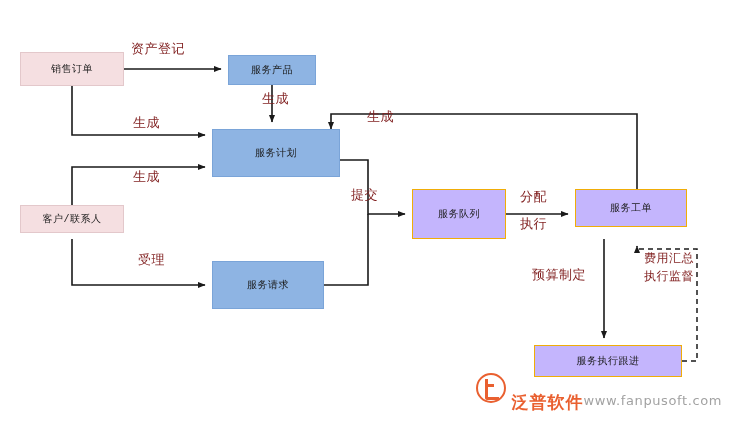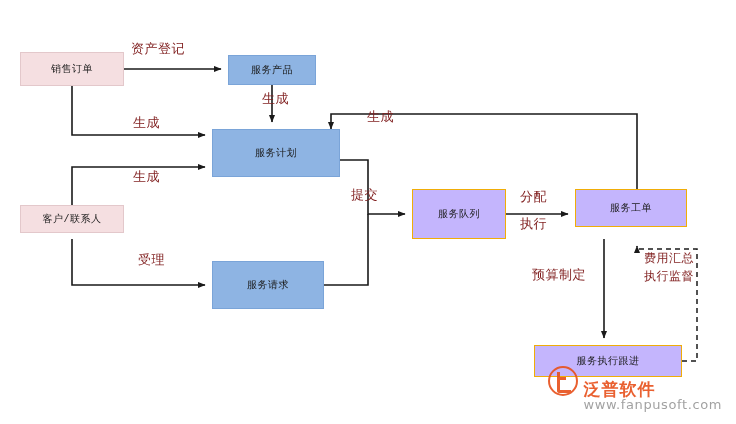--- a/index.html
+++ b/index.html
@@ -90,21 +90,21 @@
     content: "";
     position: absolute;
     left: 7px;
     top: 9px;
     width: 9px;
     height: 3px;
     background: #e8531f;
   }
   .wm-text {
     display: flex;
-    flex-direction: column;
+    flex-direction: row;
     line-height: 1.05;
     margin-top: 31px;
   }
   .wm-cn {
     font-size: 17px;
     font-weight: bold;
     color: #e8531f;
     letter-spacing: 1px;
   }
   .wm-en {

